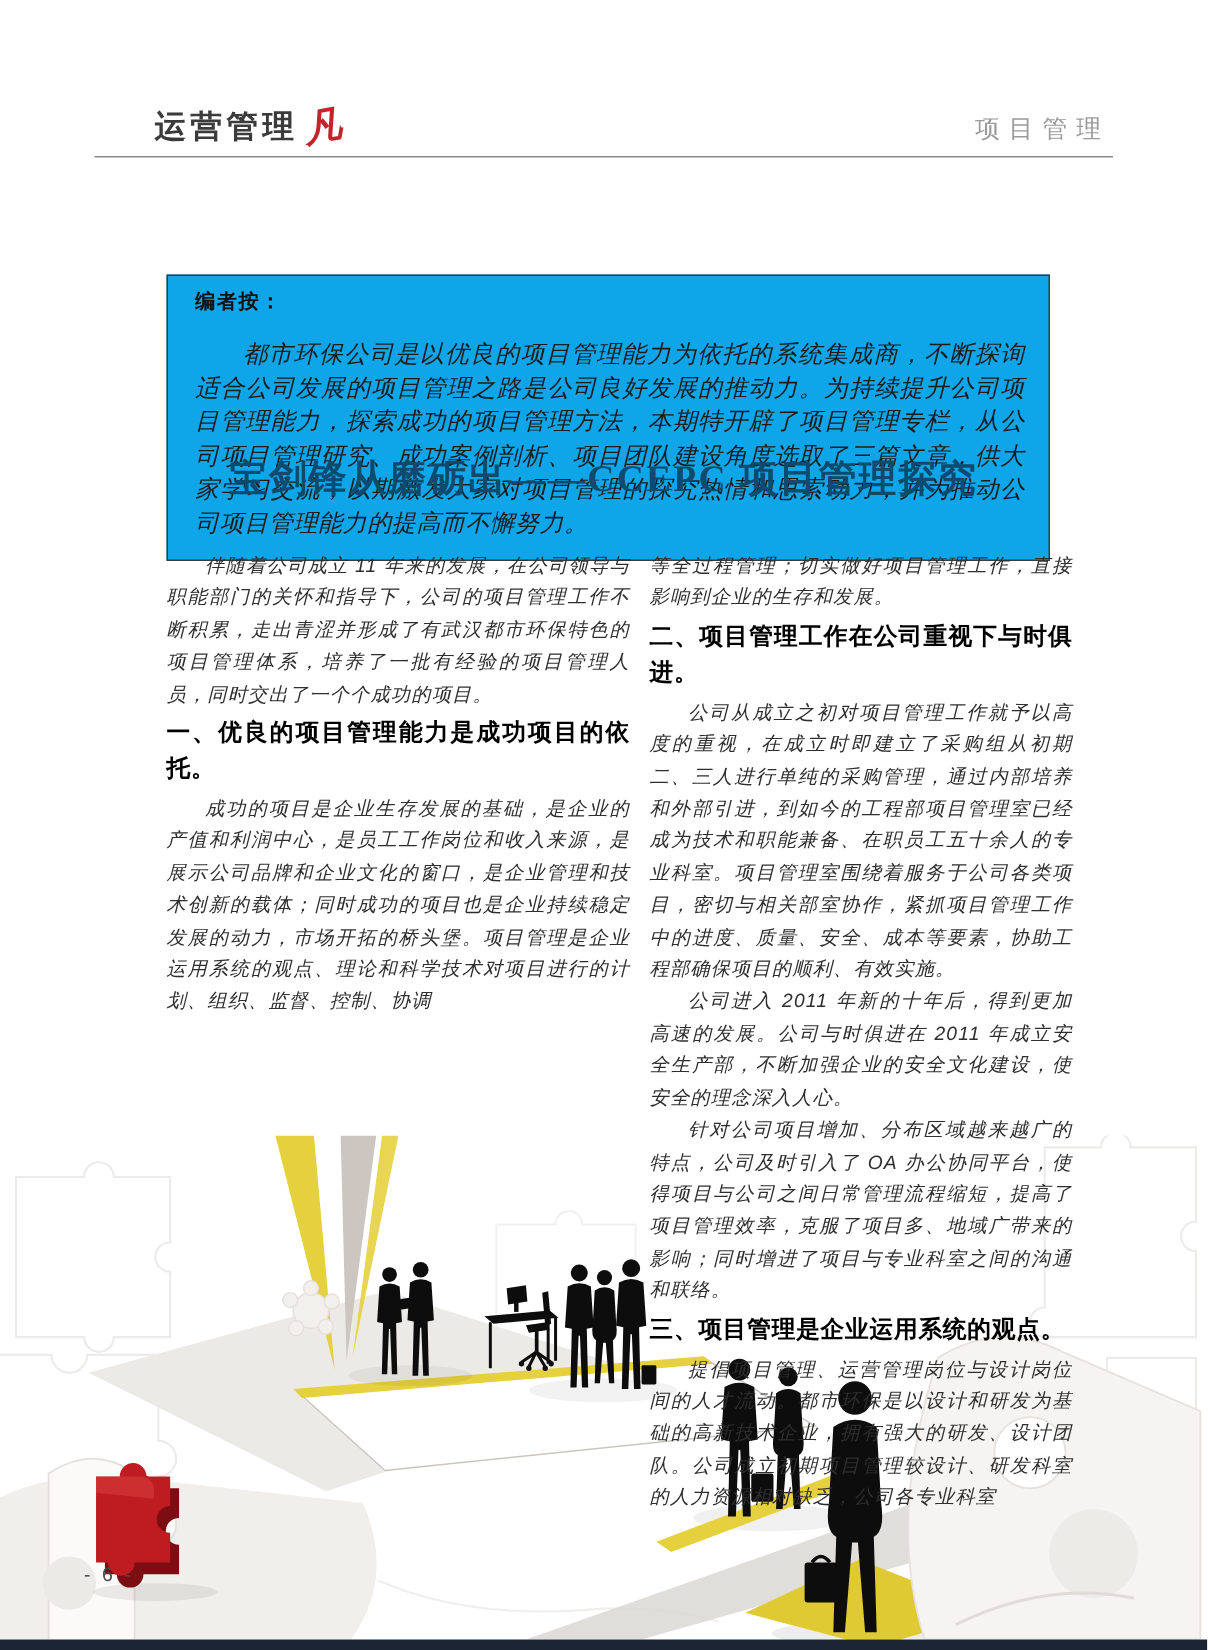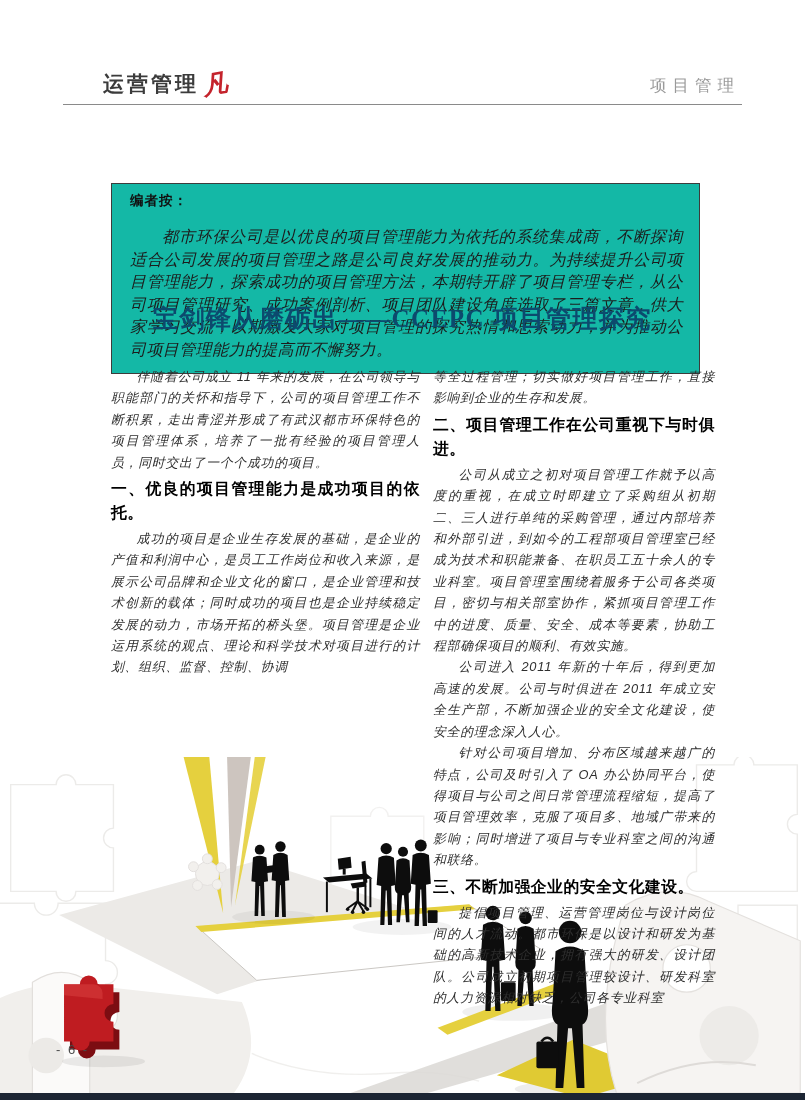--- a/index.html
+++ b/index.html
@@ -12,21 +12,21 @@
   .logo{position:absolute;left:40px;bottom:5px;font-weight:bold;font-size:21px;
         color:#3b3b3b;letter-spacing:3px;}
   .logo-mark{display:inline-block;color:#c4232c;font-family:"Liberation Serif",serif;
         font-style:italic;font-weight:bold;font-size:25px;transform:rotate(-10deg) translateY(2px);
         margin-left:3px;letter-spacing:0;}
   .section-label{position:absolute;right:2px;bottom:7px;font-size:16.5px;color:#9a9a9a;
         letter-spacing:6px;margin-left:16px;}
 
   
   .editor-box{position:absolute;left:111px;top:183px;width:589px;box-sizing:border-box;
-        border:1px solid #3c3c3c;padding:8px 16px 11px 18px;background:#14b8a6;}
+        border:1px solid #3c3c3c;padding:8px 16px 11px 18px;background:#0ea5e9;}
   .note-label{font-size:13.5px;font-weight:bold;color:#111;letter-spacing:1px;}
   .note-body{margin:16px 0 0 0;font-family:"Liberation Serif",serif;font-style:italic;
         font-size:16px;line-height:22.6px;color:#1c1c1c;text-indent:2em;
         text-align:justify;letter-spacing:0.4px;}
 
   
   .article-title{position:absolute;left:63px;right:63px;top:302px;margin:0;text-align:center;
         font-family:"Liberation Serif",serif;font-weight:700;font-size:25px;color:#0c4a6e;
         letter-spacing:1.5px;}
 
@@ -70,21 +70,21 @@
     <h3>一、优良的项目管理能力是成功项目的依托。</h3>
     <p>成功的项目是企业生存发展的基础，是企业的产值和利润中心，是员工工作岗位和收入来源，是展示公司品牌和企业文化的窗口，是企业管理和技术创新的载体；同时成功的项目也是企业持续稳定发展的动力，市场开拓的桥头堡。项目管理是企业运用系统的观点、理论和科学技术对项目进行的计划、组织、监督、控制、协调</p>
   </div>
 
   <div class="col col-right">
     <p class="cont">等全过程管理；切实做好项目管理工作，直接影响到企业的生存和发展。</p>
     <h3>二、项目管理工作在公司重视下与时俱进。</h3>
     <p>公司从成立之初对项目管理工作就予以高度的重视，在成立时即建立了采购组从初期二、三人进行单纯的采购管理，通过内部培养和外部引进，到如今的工程部项目管理室已经成为技术和职能兼备、在职员工五十余人的专业科室。项目管理室围绕着服务于公司各类项目，密切与相关部室协作，紧抓项目管理工作中的进度、质量、安全、成本等要素，协助工程部确保项目的顺利、有效实施。</p>
     <p>公司进入 2011 年新的十年后，得到更加高速的发展。公司与时俱进在 2011 年成立安全生产部，不断加强企业的安全文化建设，使安全的理念深入人心。</p>
     <p>针对公司项目增加、分布区域越来越广的特点，公司及时引入了 OA 办公协同平台，使得项目与公司之间日常管理流程缩短，提高了项目管理效率，克服了项目多、地域广带来的影响；同时增进了项目与专业科室之间的沟通和联络。</p>
-    <h3>三、不断加强企业的安全文化建设。</h3>
+    <h3>三、项目管理是企业运用系统的观点。</h3>
     <p>提倡项目管理、运营管理岗位与设计岗位间的人才流动。都市环保是以设计和研发为基础的高新技术企业，拥有强大的研发、设计团队。公司成立初期项目管理较设计、研发科室的人力资源相对缺乏，公司各专业科室</p>
   </div>
 
   <svg class="illustration" viewBox="0 0 805 340" xmlns="http://www.w3.org/2000/svg">
     <defs>
       <g id="person">
         <circle cx="0" cy="-84" r="6.2"></circle>
         <path d="M-8.5,-74 Q0,-79 8.5,-74 L10.5,-44 L5.5,-43 L6.5,0 L2,0 L0.5,-38 L-0.5,-38 L-2,0 L-6.5,0 L-5.5,-43 L-10.5,-44 Z"></path>
       </g>
       <g id="woman">

